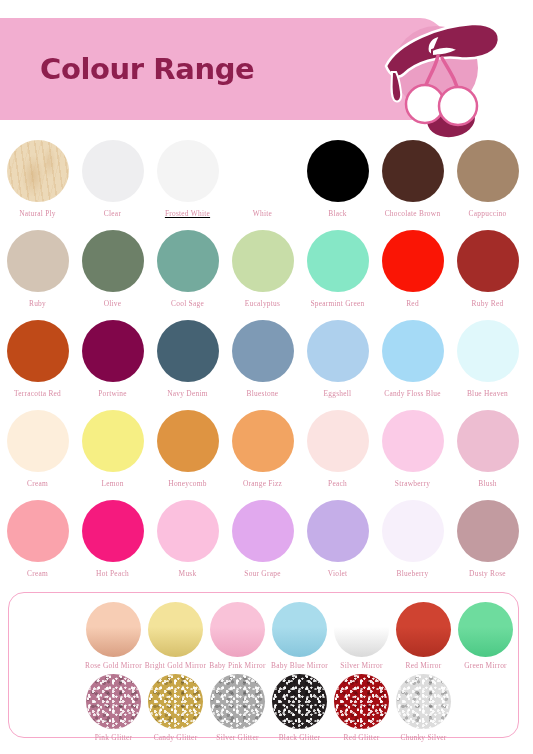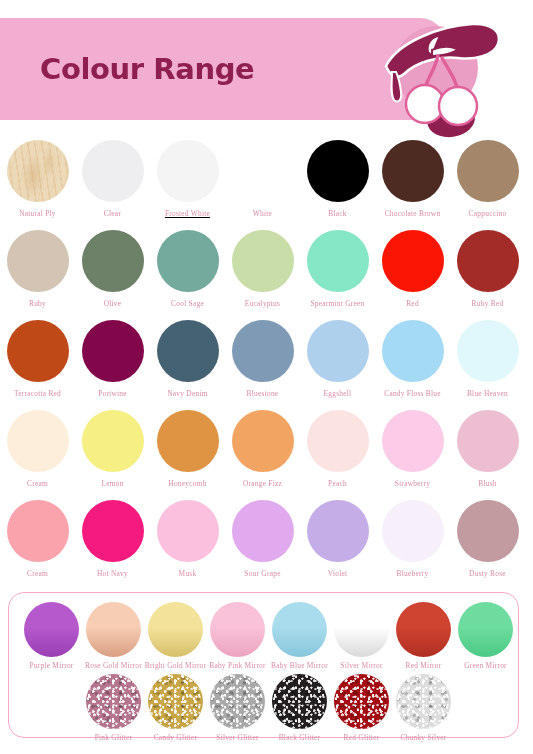--- a/index.html
+++ b/index.html
@@ -244,21 +244,21 @@
           <div class="label">Blush</div>
         </div>
       </div>
       <div class="row">
         <div class="cell" style="left: 0px;">
           <div class="swatch" style="background: rgb(250, 163, 172);"></div>
           <div class="label">Cream</div>
         </div>
         <div class="cell" style="left: 75px;">
           <div class="swatch" style="background: rgb(245, 26, 126);"></div>
-          <div class="label">Hot Navy</div>
+          <div class="label">Hot Peach</div>
         </div>
         <div class="cell" style="left: 150px;">
           <div class="swatch" style="background: rgb(251, 192, 222);"></div>
           <div class="label">Musk</div>
         </div>
         <div class="cell" style="left: 225px;">
           <div class="swatch" style="background: rgb(225, 169, 238);"></div>
           <div class="label">Sour Grape</div>
         </div>
         <div class="cell" style="left: 300px;">
@@ -272,24 +272,20 @@
         <div class="cell" style="left: 450px;">
           <div class="swatch" style="background: rgb(194, 155, 160);"></div>
           <div class="label">Dusty Rose</div>
         </div>
       </div>
     </div>
 
   <div class="specialty-box"></div>
   <div class="specialty-grid">
       <div class="row">
-        <div class="cell" style="left: 14px;">
-          <div class="swatch" style="background: linear-gradient(rgb(181, 89, 205) 0%, rgb(181, 89, 205) 45%, rgb(154, 63, 180) 100%);"></div>
-          <div class="label">Purple Mirror</div>
-        </div>
         <div class="cell" style="left: 76px;">
           <div class="swatch" style="background: linear-gradient(rgb(247, 205, 180) 0%, rgb(247, 205, 180) 45%, rgb(217, 159, 130) 100%);"></div>
           <div class="label">Rose Gold Mirror</div>
         </div>
         <div class="cell" style="left: 138px;">
           <div class="swatch" style="background: linear-gradient(rgb(243, 227, 154) 0%, rgb(243, 227, 154) 45%, rgb(214, 191, 107) 100%);"></div>
           <div class="label">Bright Gold Mirror</div>
         </div>
         <div class="cell" style="left: 200px;">
           <div class="swatch" style="background: linear-gradient(rgb(249, 194, 216) 0%, rgb(249, 194, 216) 45%, rgb(237, 163, 192) 100%);"></div>

